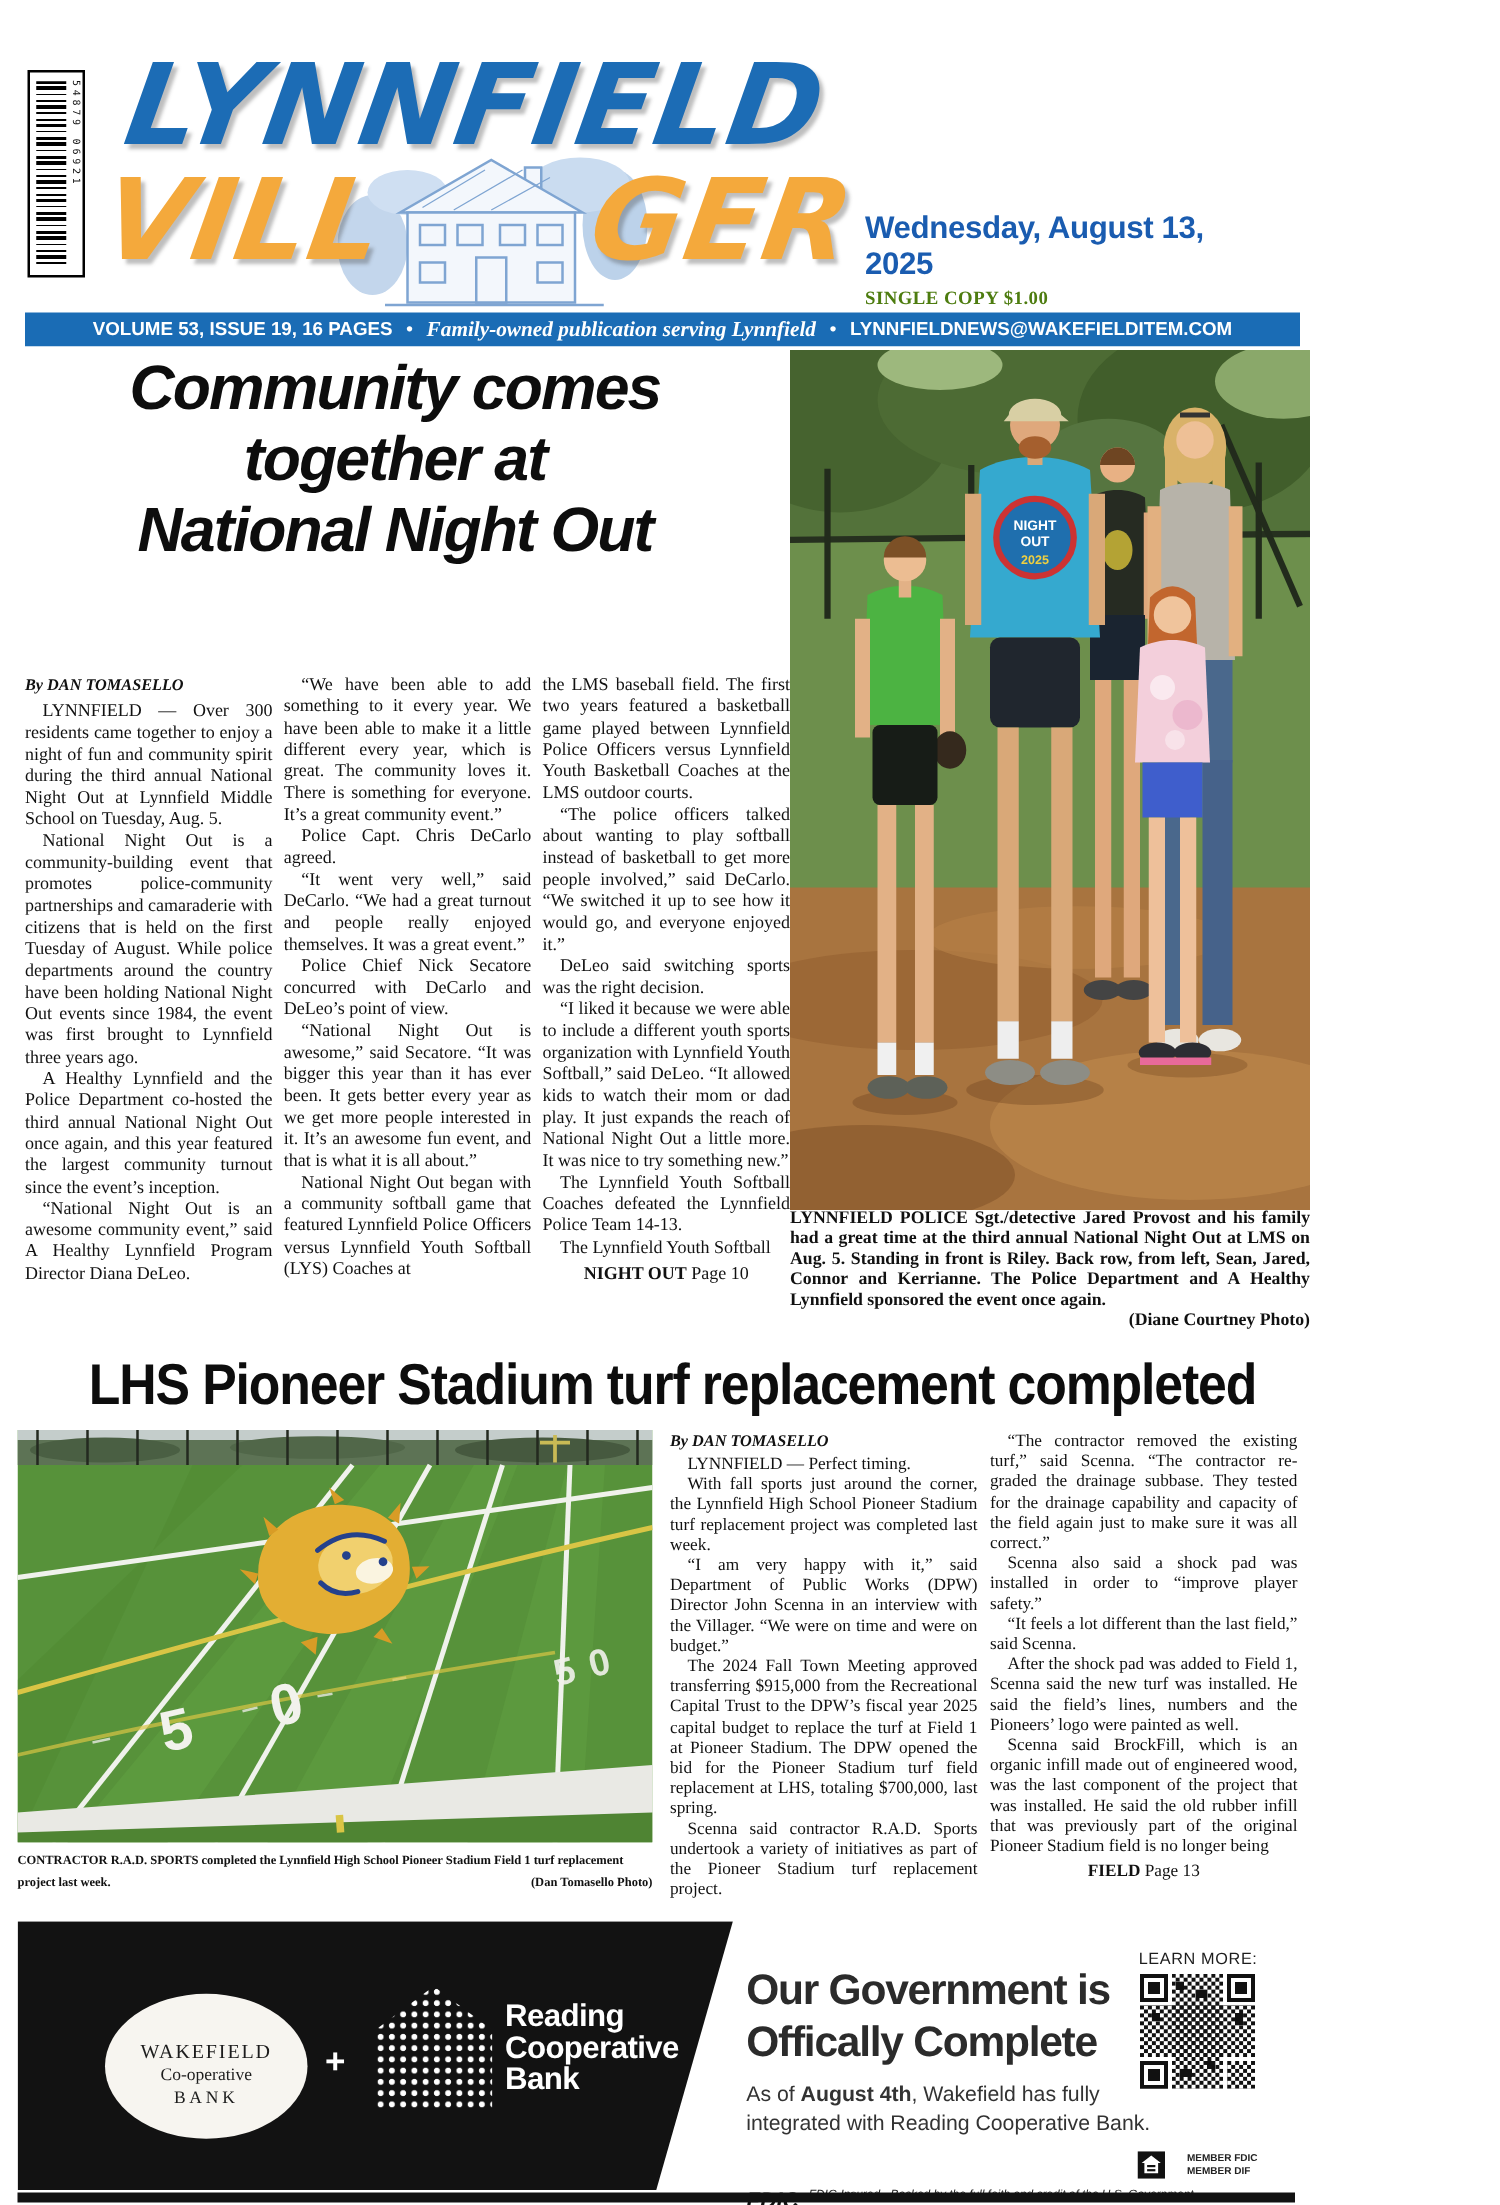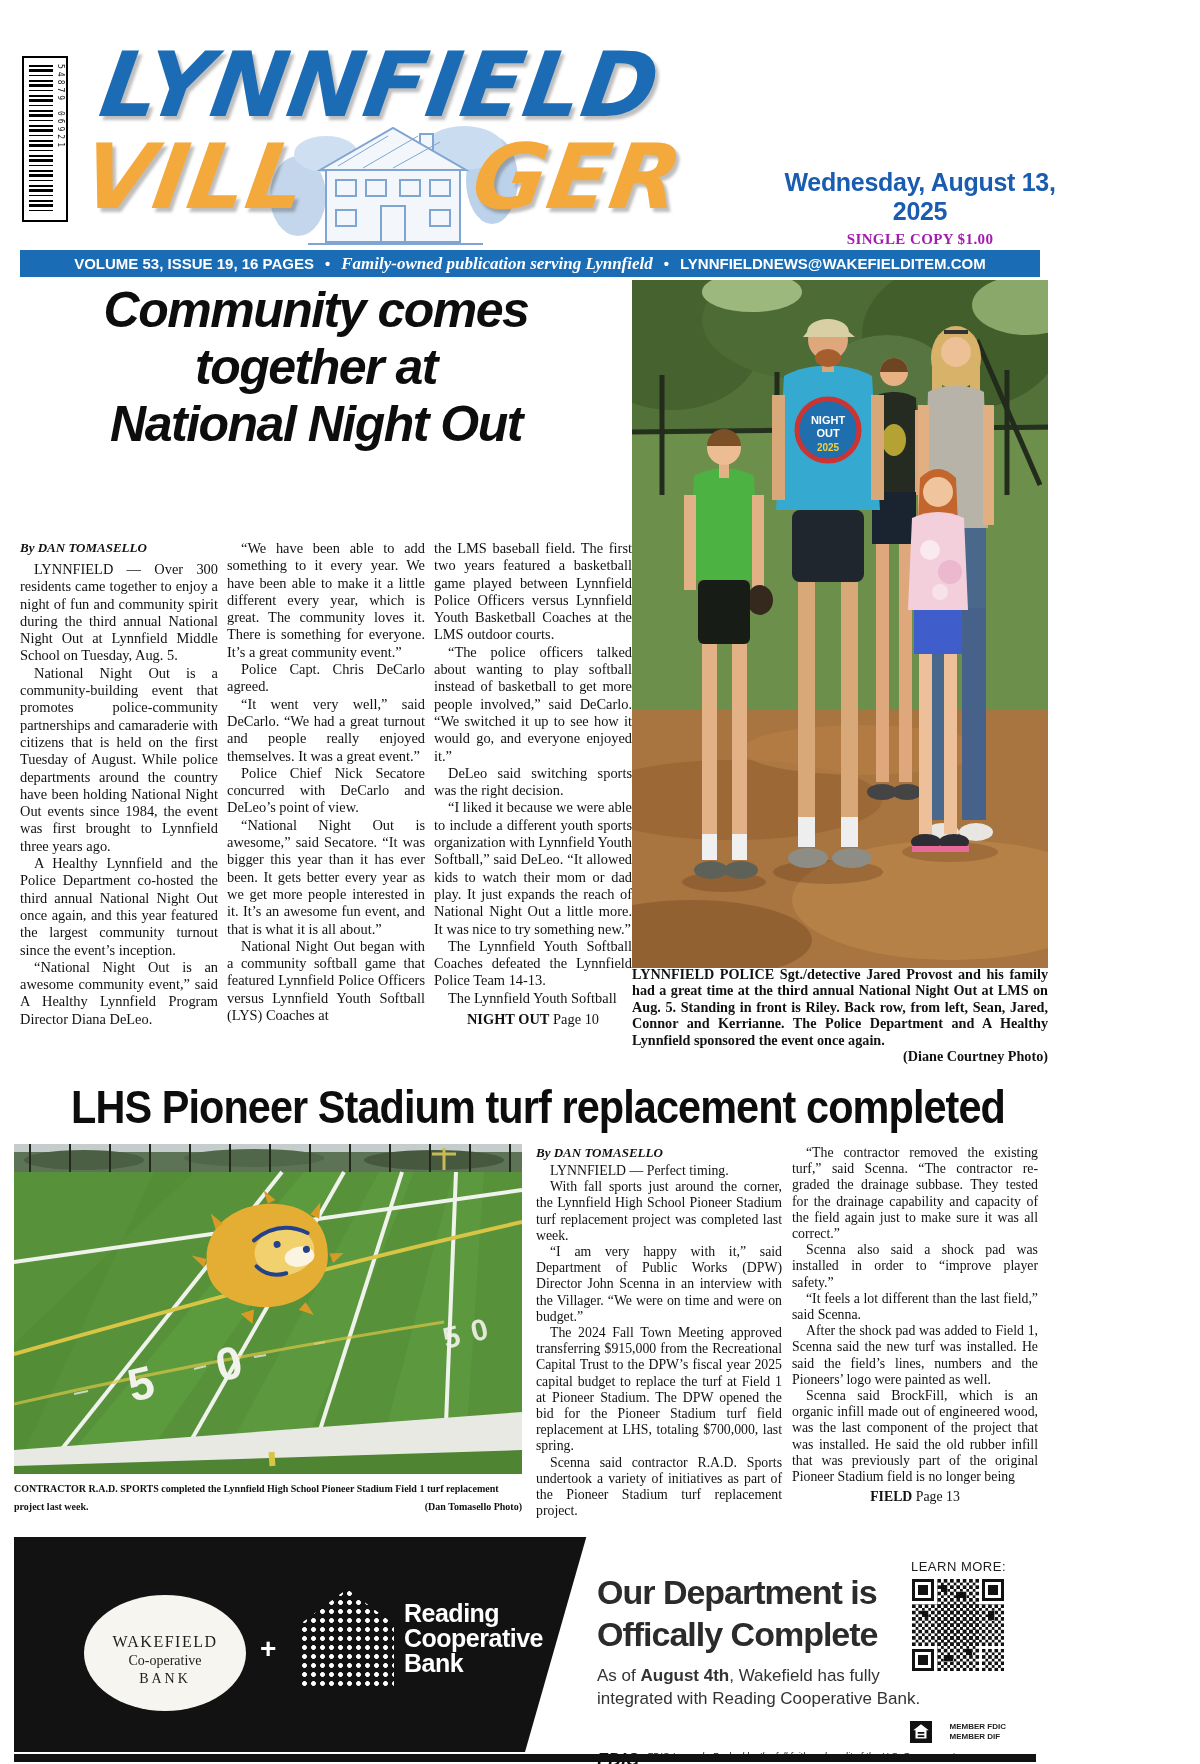--- a/index.html
+++ b/index.html
@@ -16,24 +16,24 @@
   .logo-l1 { position:absolute; left:102px; top:40px; z-index:2;
              font-family:"DejaVu Sans",sans-serif; font-weight:bold; font-style:italic;
              font-size:90px; line-height:1; letter-spacing:1px; color:#1c6cb5;
              transform:skewX(-9deg); text-shadow:4px 4px 3px rgba(70,70,70,.35); }
   .logo-l2 { position:absolute; left:84px; top:132px; z-index:2; display:flex;
              font-family:"DejaVu Sans",sans-serif; font-weight:bold; font-style:italic;
              font-size:90px; line-height:1; letter-spacing:1px; color:#f4a93c;
              transform:skewX(-9deg); text-shadow:4px 4px 3px rgba(70,70,70,.35); }
   .logo-gap { width:168px; }
   .logo-house { position:absolute; left:268px; top:118px; width:252px; height:142px; z-index:1; }
-  .date-block { position:absolute; left:755px; top:168px; width:330px; text-align:center; }
+  .date-block { position:absolute; left:692px; top:168px; width:330px; }
   .issue-date { font-family:"Liberation Sans",sans-serif; font-weight:bold;
                 font-size:25px; color:#1a5cb0; letter-spacing:-0.3px; }
-  .price { margin-top:5px; font-weight:bold; font-size:15px; color:#a21caf; letter-spacing:.4px; }
+  .price { margin-top:5px; font-weight:bold; font-size:15px; color:#4d7c0f; letter-spacing:.4px; }
 
   .banner { position:absolute; left:20px; top:250px; width:1020px; height:27px; background:#1a6cb5;
             color:#fff; display:flex; align-items:center; justify-content:center; gap:11px;
             font-family:"Liberation Sans",sans-serif; font-weight:bold; font-size:15px; }
   .banner .serif-it { font-family:"Liberation Serif",serif; font-style:italic; font-size:17px; }
 
   
   .headline1 { position:absolute; left:10px; top:282px; width:612px; text-align:center;
                font-family:"Liberation Sans",sans-serif; font-weight:bold; font-style:italic;
                font-size:50px; line-height:1.14; letter-spacing:-1.5px; color:#0d0d0d; }
@@ -415,21 +415,21 @@
           <rect x="23" y="1" width="5" height="5"></rect>
           <rect x="1" y="23" width="5" height="5"></rect>
       </g>
       <g fill="#111">
         <rect x="2" y="2" width="3" height="3"></rect>
           <rect x="24" y="2" width="3" height="3"></rect>
           <rect x="2" y="24" width="3" height="3"></rect>
       </g>
     </svg>
 
-    <div class="ad-h1">Our Department is</div>
+    <div class="ad-h1">Our Government is</div>
     <div class="ad-h2">Offically Complete</div>
     <p class="ad-body"><span>As of </span><b>August 4th</b><span>, Wakefield has fully integrated with Reading Cooperative Bank.</span></p>
 
     <div class="fdic-row">
       <span class="fdic-logo">FDIC</span>
       <span class="fdic-text">FDIC-Insured - Backed by the full faith and credit of the U.S. Government</span>
     </div>
 
     <div class="member">
       <svg width="22" height="22" viewBox="0 0 20 20">

